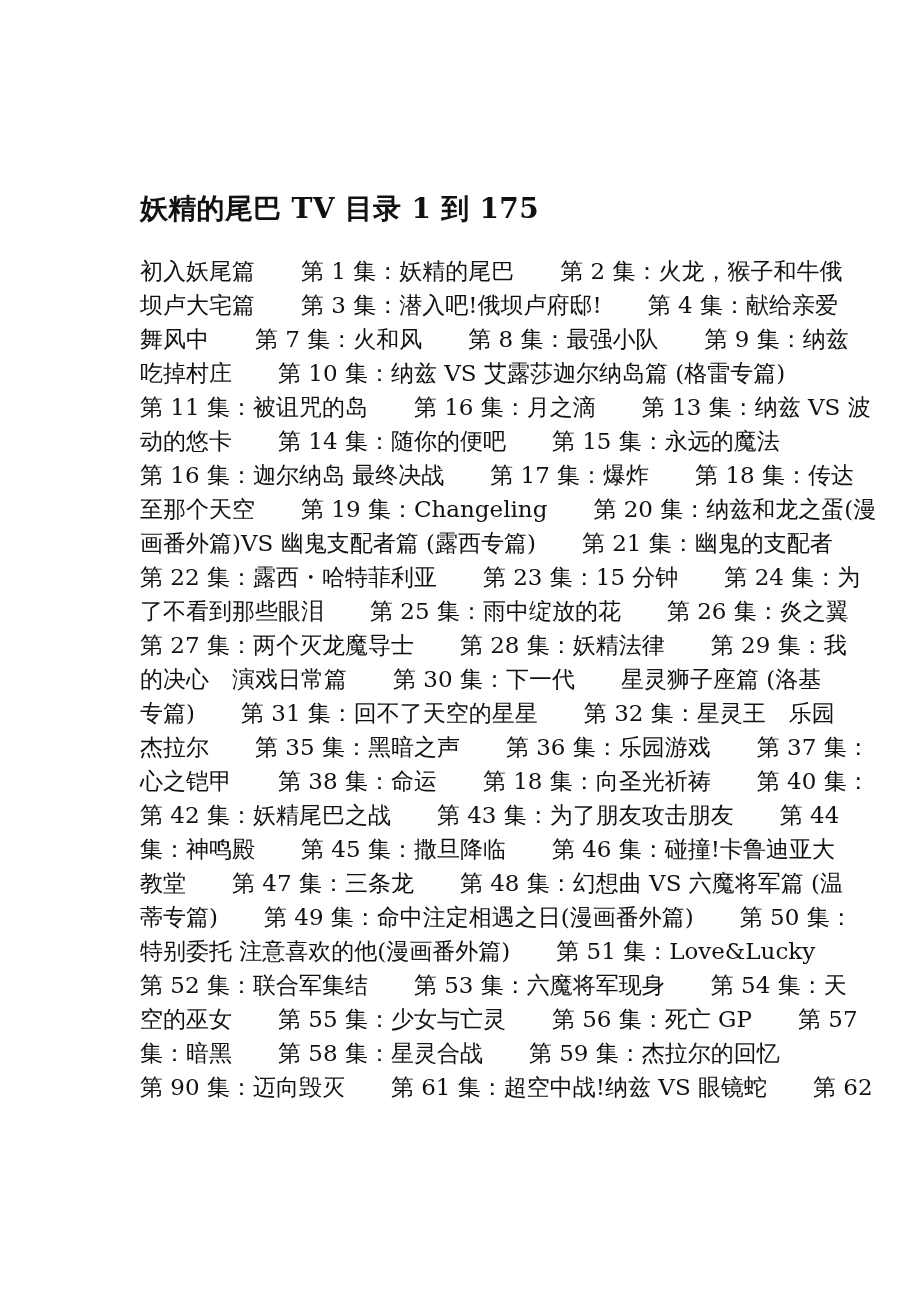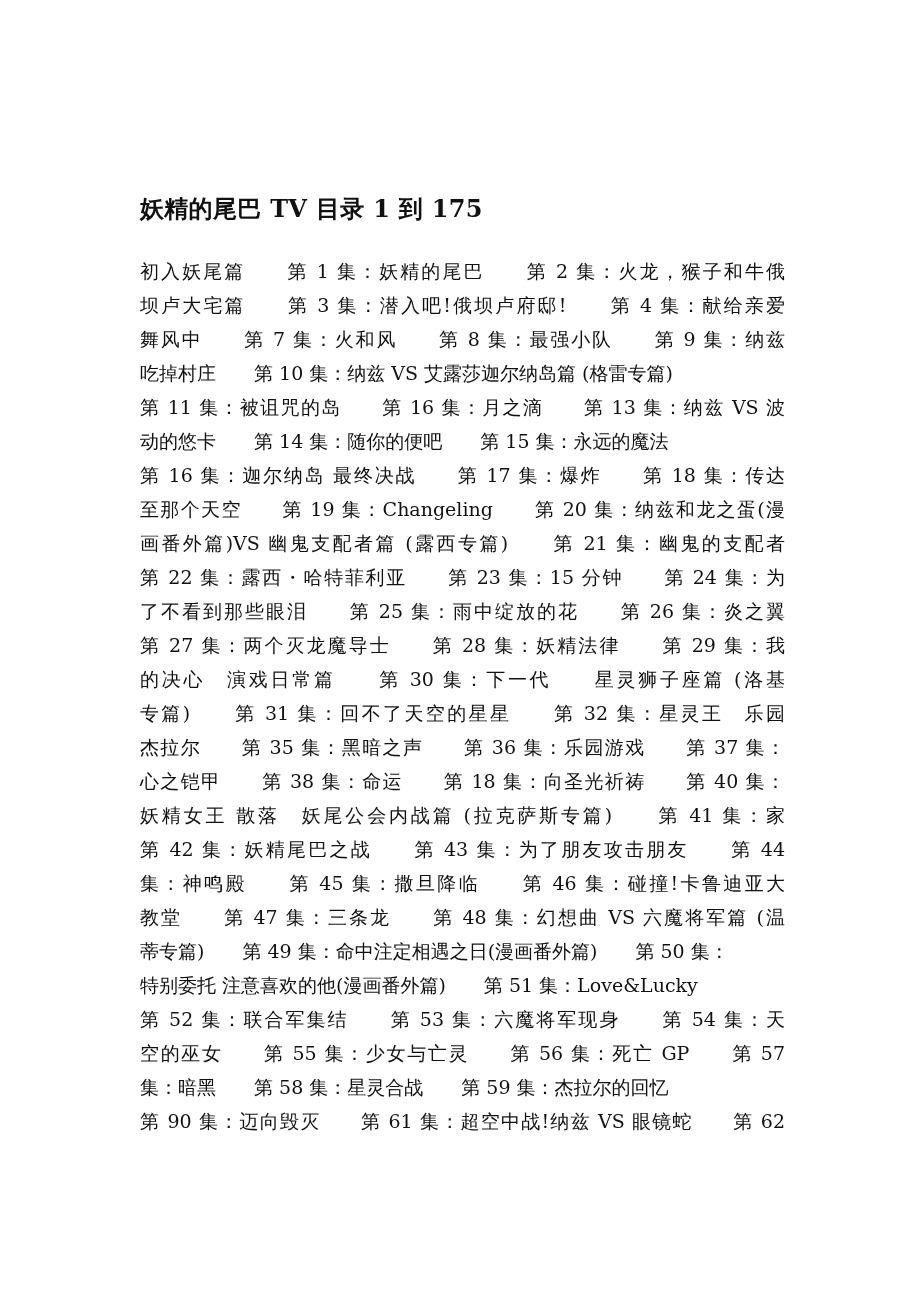--- a/index.html
+++ b/index.html
@@ -15,30 +15,30 @@
       font-family: "DejaVu Serif", "Liberation Serif", serif;
       color: #111111;
     }
     .page {
       position: absolute;
       left: 140px;
       top: 192px;
       width: 645px;
     }
     .doc-title {
-      font-size: 24px;
+      font-size: 28px;
       font-weight: bold;
       line-height: 34px;
       height: 34px;
       margin: 0 0 10px 0;
       white-space: pre;
       letter-spacing: 0.3px;
     }
     .doc-body {
-      font-size: 19px;
+      font-size: 23px;
       line-height: 34px;
       margin-top: 28px;
     }
     .doc-line {
       display: block;
       height: 34px;
       white-space: pre;
       text-align: justify;
       text-align-last: justify;
       overflow: visible;
@@ -63,21 +63,20 @@
       <span class="doc-line">第 16 集：迦尔纳岛 最终决战　　第 17 集：爆炸　　第 18 集：传达</span>
       <span class="doc-line">至那个天空　　第 19 集：Changeling　　第 20 集：纳兹和龙之蛋(漫</span>
       <span class="doc-line">画番外篇)VS 幽鬼支配者篇 (露西专篇)　　第 21 集：幽鬼的支配者</span>
       <span class="doc-line">第 22 集：露西・哈特菲利亚　　第 23 集：15 分钟　　第 24 集：为</span>
       <span class="doc-line">了不看到那些眼泪　　第 25 集：雨中绽放的花　　第 26 集：炎之翼</span>
       <span class="doc-line">第 27 集：两个灭龙魔导士　　第 28 集：妖精法律　　第 29 集：我</span>
       <span class="doc-line">的决心　演戏日常篇　　第 30 集：下一代　　星灵狮子座篇 (洛基</span>
       <span class="doc-line">专篇)　　第 31 集：回不了天空的星星　　第 32 集：星灵王　乐园</span>
       <span class="doc-line">杰拉尔　　第 35 集：黑暗之声　　第 36 集：乐园游戏　　第 37 集：</span>
       <span class="doc-line">心之铠甲　　第 38 集：命运　　第 18 集：向圣光祈祷　　第 40 集：</span>
-      <span class="doc-line">妖精女王 散落　妖尾公会内战篇 (拉克萨斯专篇)　　第 41 集：家</span>
       <span class="doc-line">第 42 集：妖精尾巴之战　　第 43 集：为了朋友攻击朋友　　第 44</span>
       <span class="doc-line">集：神鸣殿　　第 45 集：撒旦降临　　第 46 集：碰撞!卡鲁迪亚大</span>
       <span class="doc-line">教堂　　第 47 集：三条龙　　第 48 集：幻想曲 VS 六魔将军篇 (温</span>
       <span class="doc-line short">蒂专篇)　　第 49 集：命中注定相遇之日(漫画番外篇)　　第 50 集：</span>
       <span class="doc-line short">特别委托 注意喜欢的他(漫画番外篇)　　第 51 集：Love&amp;Lucky</span>
       <span class="doc-line">第 52 集：联合军集结　　第 53 集：六魔将军现身　　第 54 集：天</span>
       <span class="doc-line">空的巫女　　第 55 集：少女与亡灵　　第 56 集：死亡 GP　　第 57</span>
       <span class="doc-line short">集：暗黑　　第 58 集：星灵合战　　第 59 集：杰拉尔的回忆</span>
       <span class="doc-line">第 90 集：迈向毁灭　　第 61 集：超空中战!纳兹 VS 眼镜蛇　　第 62</span>
     </div>

